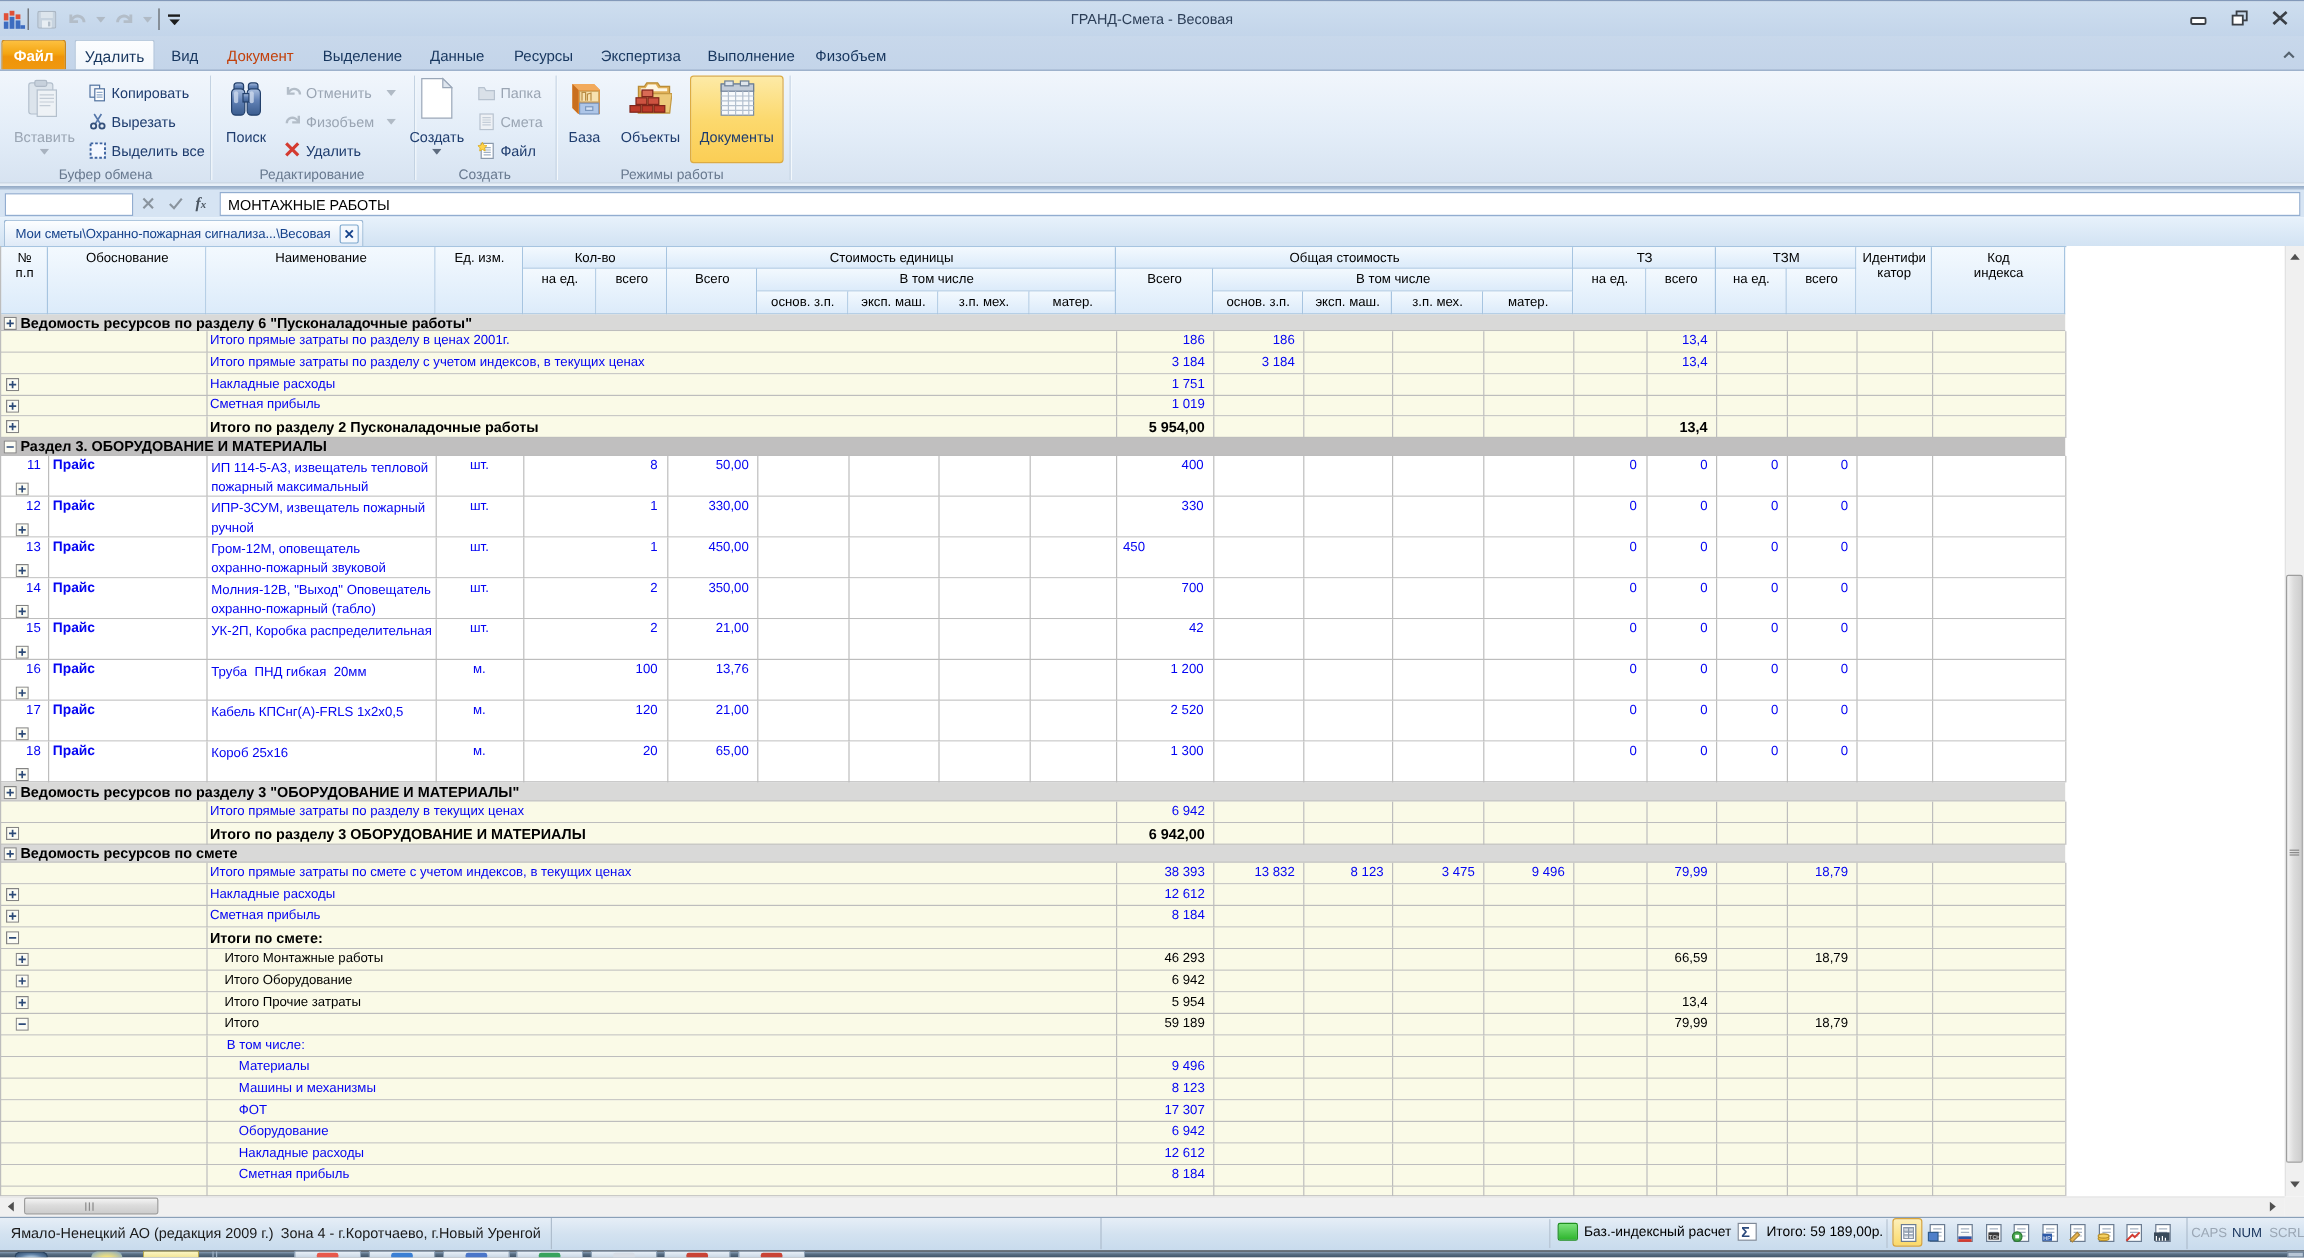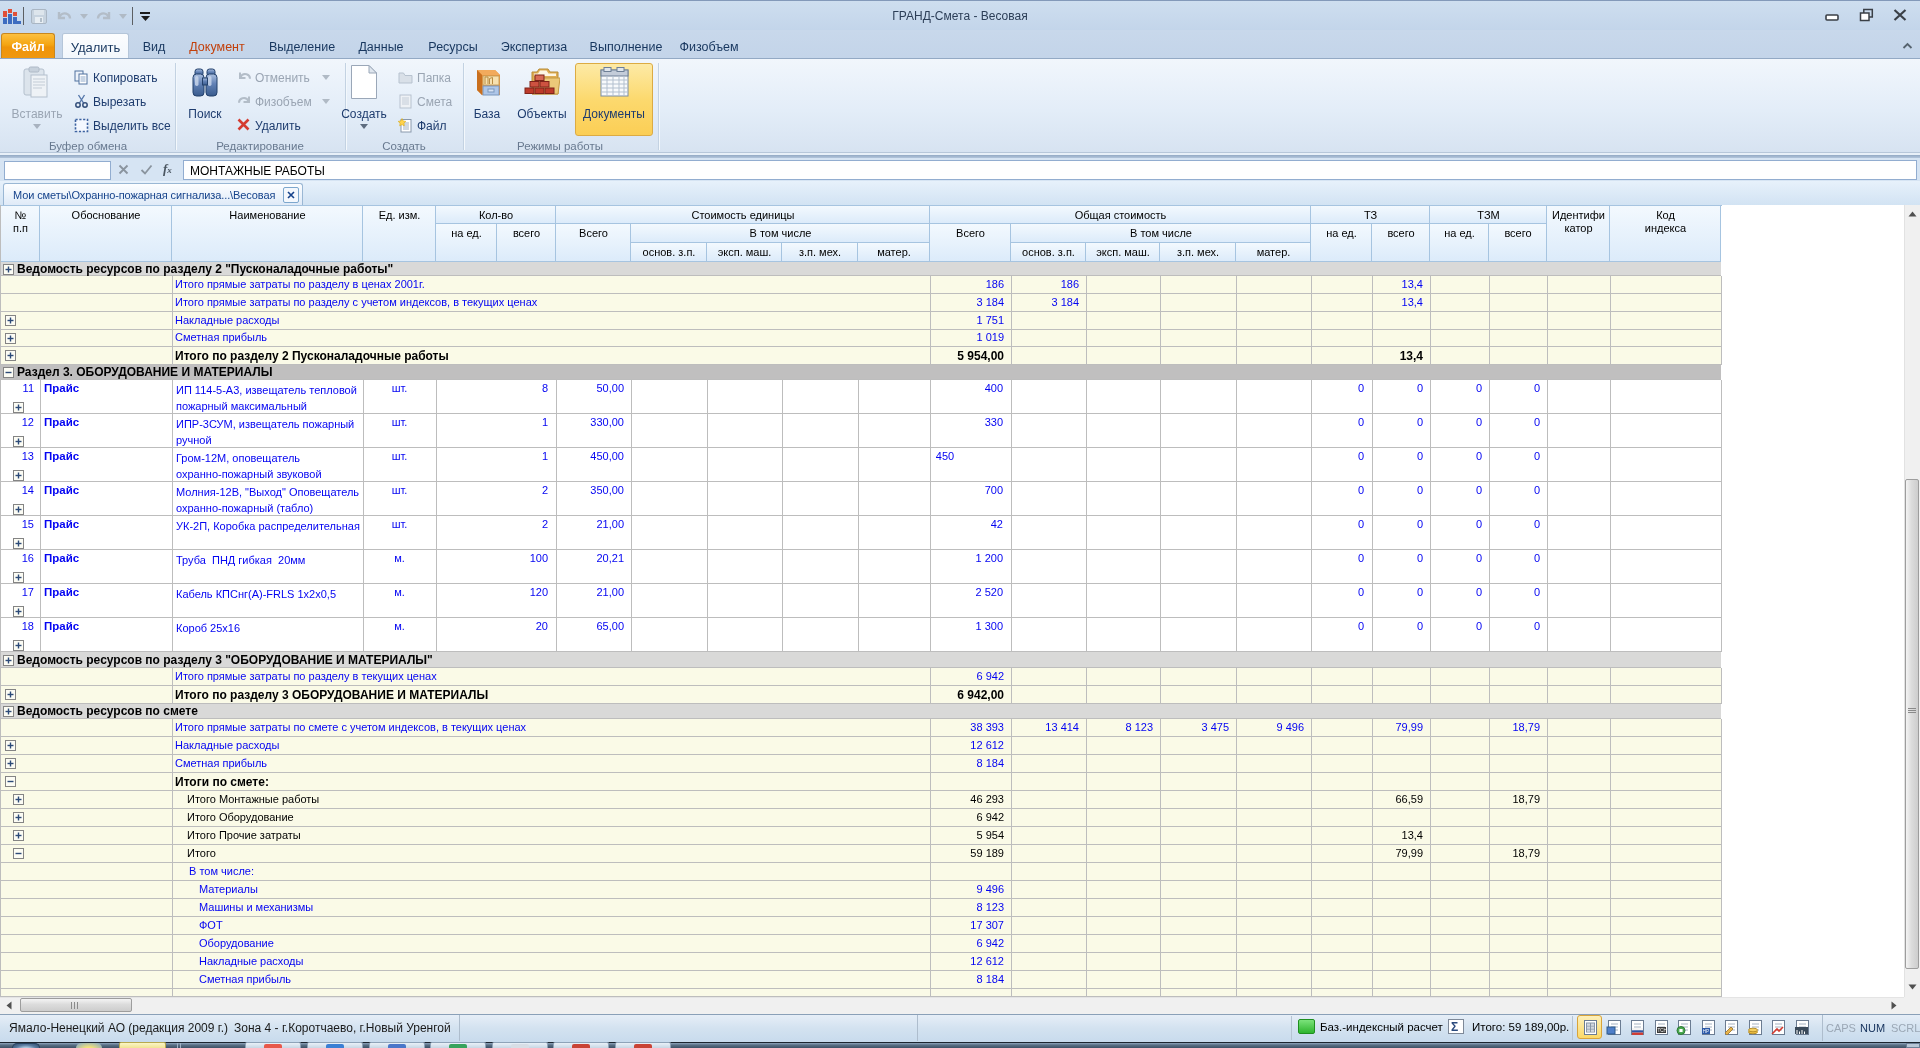--- a/index.html
+++ b/index.html
@@ -315,21 +315,21 @@
 <div class="a" style="left:1547px;top:206px;width:63px;height:56px;background:linear-gradient(#f3f9fe,#dcebfa);border-right:1px solid #a6c4e0;border-bottom:1px solid #a6c4e0;"></div>
 <div class="t c" style="left:1547px;top:209px;width:63px;font-size:11px;line-height:13px;white-space:normal;">Идентифи<br>катор</div>
 <div class="a" style="left:1610px;top:206px;width:111px;height:56px;background:linear-gradient(#f3f9fe,#dcebfa);border-right:1px solid #a6c4e0;border-bottom:1px solid #a6c4e0;"></div>
 <div class="t c" style="left:1610px;top:209px;width:111px;font-size:11px;line-height:13px;white-space:normal;">Код<br>индекса</div>
 <div class="a" style="left:0;top:262px;width:1721px;height:14px;background:#d9d9d8;border-bottom:1px solid #bdbdbd;"></div>
 <svg class="a" style="left:3px;top:264px" width="11" height="11" viewBox="0 0 11 11">
     <rect x="0.5" y="0.5" width="10" height="10" fill="#fcfcf4" stroke="#848484"></rect>
     <line x1="2.5" y1="5.5" x2="8.5" y2="5.5" stroke="#2c4a78" stroke-width="1.4"></line>
     <line x1="5.5" y1="2.5" x2="5.5" y2="8.5" stroke="#2c4a78" stroke-width="1.4"></line>
   </svg>
-<div class="t m b" style="left:17px;top:262px;">Ведомость ресурсов по разделу 2 "Пусконаладочные работы"</div>
+<div class="t m b" style="left:17px;top:262px;">Ведомость ресурсов по разделу 6 "Пусконаладочные работы"</div>
 <div class="a" style="left:0;top:365px;width:1721px;height:15px;background:#c0bfbf;border-bottom:1px solid #bdbdbd;"></div>
 <svg class="a" style="left:3px;top:367px" width="11" height="11" viewBox="0 0 11 11">
     <rect x="0.5" y="0.5" width="10" height="10" fill="#fcfcf4" stroke="#848484"></rect>
     <line x1="2.5" y1="5.5" x2="8.5" y2="5.5" stroke="#2c4a78" stroke-width="1.4"></line>
   </svg>
 <div class="t m b" style="left:17px;top:365px;">Раздел 3. ОБОРУДОВАНИЕ И МАТЕРИАЛЫ</div>
 <div class="a" style="left:0;top:652px;width:1721px;height:16px;background:#d9d9d8;border-bottom:1px solid #bdbdbd;"></div>
 <svg class="a" style="left:3px;top:655px" width="11" height="11" viewBox="0 0 11 11">
     <rect x="0.5" y="0.5" width="10" height="10" fill="#fcfcf4" stroke="#848484"></rect>
     <line x1="2.5" y1="5.5" x2="8.5" y2="5.5" stroke="#2c4a78" stroke-width="1.4"></line>
@@ -489,21 +489,21 @@
 <div class="a" style="left:1236px;top:719px;width:1px;height:18px;background:#bdbdbd;"></div>
 <div class="a" style="left:1311px;top:719px;width:1px;height:18px;background:#bdbdbd;"></div>
 <div class="a" style="left:1372px;top:719px;width:1px;height:18px;background:#bdbdbd;"></div>
 <div class="a" style="left:1430px;top:719px;width:1px;height:18px;background:#bdbdbd;"></div>
 <div class="a" style="left:1489px;top:719px;width:1px;height:18px;background:#bdbdbd;"></div>
 <div class="a" style="left:1547px;top:719px;width:1px;height:18px;background:#bdbdbd;"></div>
 <div class="a" style="left:1610px;top:719px;width:1px;height:18px;background:#bdbdbd;"></div>
 <div class="a" style="left:1721px;top:719px;width:1px;height:18px;background:#bdbdbd;"></div>
 <div class="t s blu" style="left:175px;top:721px;">Итого прямые затраты по смете с учетом индексов, в текущих ценах</div>
 <div class="t s blu" style="left:888px;top:721px;width:116px;text-align:right;">38 393</div>
-<div class="t s blu" style="left:963px;top:721px;width:116px;text-align:right;">13 414</div>
+<div class="t s blu" style="left:963px;top:721px;width:116px;text-align:right;">13 832</div>
 <div class="t s blu" style="left:1037px;top:721px;width:116px;text-align:right;">8 123</div>
 <div class="t s blu" style="left:1113px;top:721px;width:116px;text-align:right;">3 475</div>
 <div class="t s blu" style="left:1188px;top:721px;width:116px;text-align:right;">9 496</div>
 <div class="t s blu" style="left:1307px;top:721px;width:116px;text-align:right;">79,99</div>
 <div class="t s blu" style="left:1424px;top:721px;width:116px;text-align:right;">18,79</div>
 <div class="a" style="left:0;top:737px;width:1721px;height:18px;background:#fafae7;border-bottom:1px solid #bdbdbd;"></div>
 <div class="a" style="left:172px;top:737px;width:1px;height:18px;background:#bdbdbd;"></div>
 <div class="a" style="left:930px;top:737px;width:1px;height:18px;background:#bdbdbd;"></div>
 <div class="a" style="left:1011px;top:737px;width:1px;height:18px;background:#bdbdbd;"></div>
 <div class="a" style="left:1086px;top:737px;width:1px;height:18px;background:#bdbdbd;"></div>
@@ -986,21 +986,21 @@
 <div class="a" style="left:1430px;top:550px;width:1px;height:34px;background:#bdbdbd;"></div>
 <div class="a" style="left:1489px;top:550px;width:1px;height:34px;background:#bdbdbd;"></div>
 <div class="a" style="left:1547px;top:550px;width:1px;height:34px;background:#bdbdbd;"></div>
 <div class="a" style="left:1610px;top:550px;width:1px;height:34px;background:#bdbdbd;"></div>
 <div class="a" style="left:1721px;top:550px;width:1px;height:34px;background:#bdbdbd;"></div>
 <div class="t s blu" style="left:-82px;top:552px;width:116px;text-align:right;">16</div>
 <div class="t blu b" style="left:44px;top:552px;font-size:11.5px;">Прайс</div>
 <div class="t s blu" style="left:176px;top:552px;line-height:16px;">Труба&nbsp; ПНД гибкая&nbsp; 20мм</div>
 <div class="t s blu c" style="left:363px;top:552px;width:73px;">м.</div>
 <div class="t s blu" style="left:432px;top:552px;width:116px;text-align:right;">100</div>
-<div class="t s blu" style="left:508px;top:552px;width:116px;text-align:right;">20,21</div>
+<div class="t s blu" style="left:508px;top:552px;width:116px;text-align:right;">13,76</div>
 <div class="t s blu" style="left:887px;top:552px;width:116px;text-align:right;">1 200</div>
 <div class="t s blu" style="left:1248px;top:552px;width:116px;text-align:right;">0</div>
 <div class="t s blu" style="left:1307px;top:552px;width:116px;text-align:right;">0</div>
 <div class="t s blu" style="left:1366px;top:552px;width:116px;text-align:right;">0</div>
 <div class="t s blu" style="left:1424px;top:552px;width:116px;text-align:right;">0</div>
 <svg class="a" style="left:13px;top:572px" width="11" height="11" viewBox="0 0 11 11">
     <rect x="0.5" y="0.5" width="10" height="10" fill="#fcfcf4" stroke="#848484"></rect>
     <line x1="2.5" y1="5.5" x2="8.5" y2="5.5" stroke="#2c4a78" stroke-width="1.4"></line>
     <line x1="5.5" y1="2.5" x2="5.5" y2="8.5" stroke="#2c4a78" stroke-width="1.4"></line>
   </svg>

